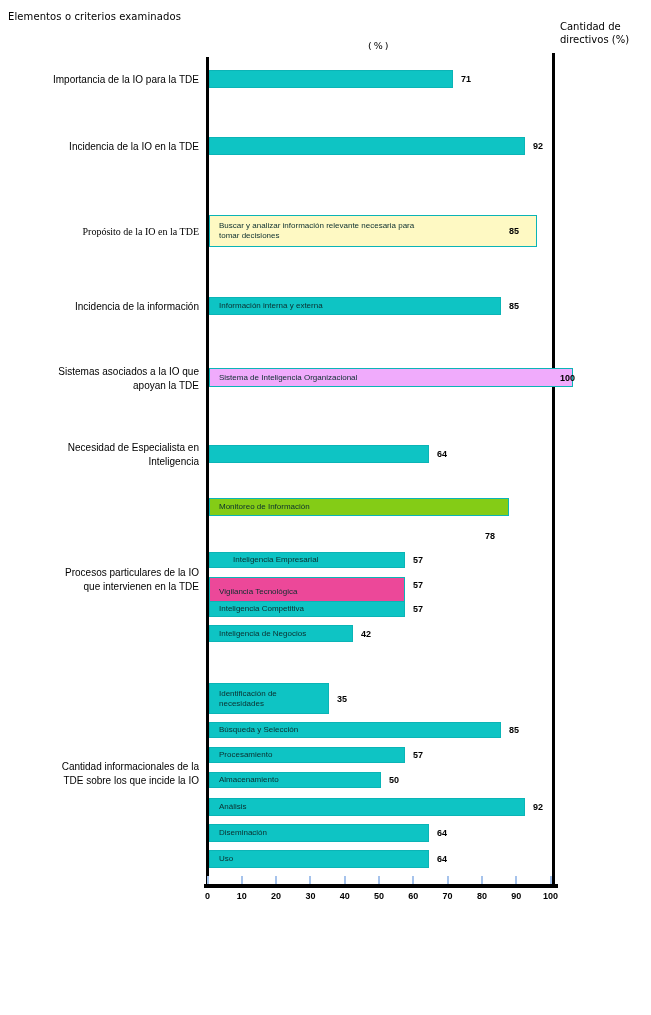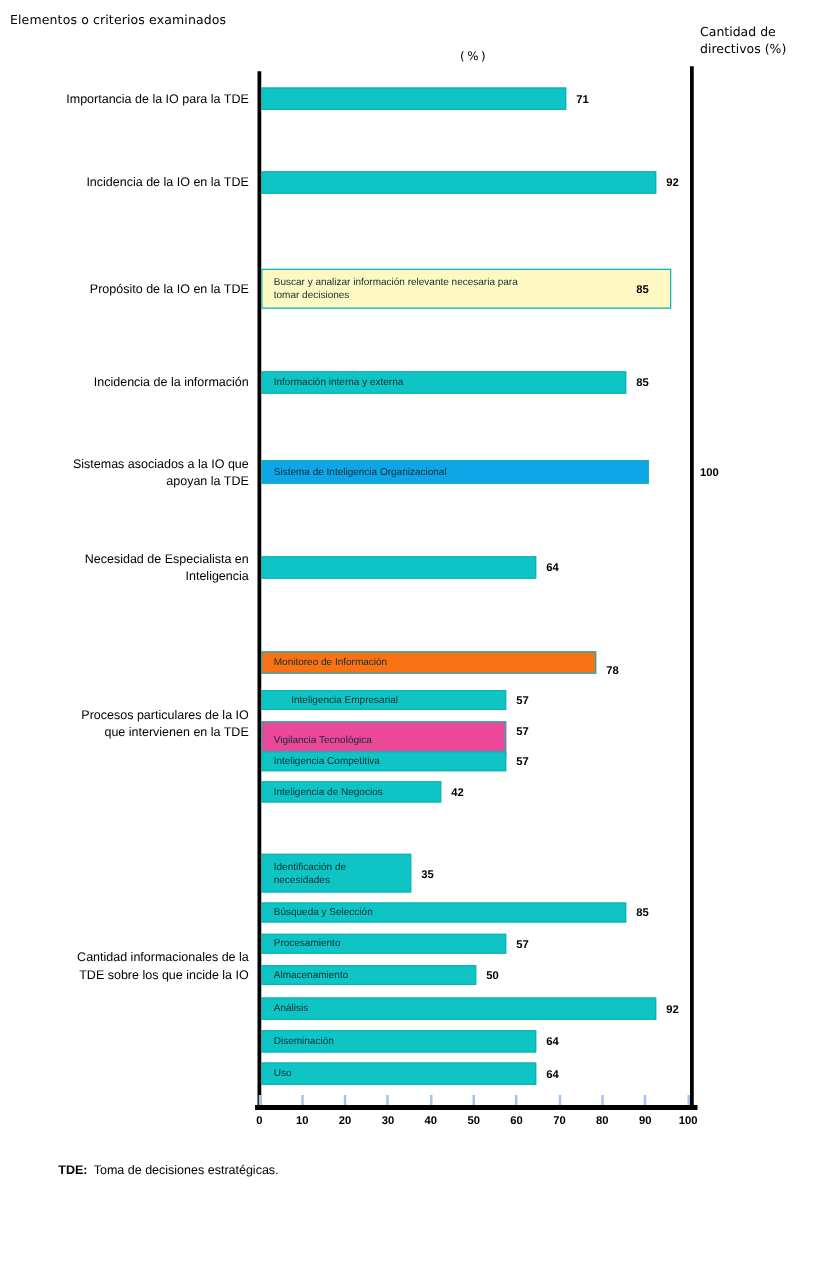--- a/index.html
+++ b/index.html
@@ -64,21 +64,21 @@
 directivos (%)</div>
   <div class="unit">(%)</div>
 
   <div>
     <div class="ax ax-l"></div>
     <div class="ax ax-r"></div>
     <div class="ax ax-b"></div>
     <div id="cats">
         <div class="cat" style="top: 73px;">Importancia de la IO para la TDE</div>
         <div class="cat" style="top: 140px;">Incidencia de la IO en la TDE</div>
-        <div class="cat" style="top: 225px;">Propósito de la IO en la TDE</div>
+        <div class="cat" style="top: 225px; font-family: Liberation Serif, serif;">Propósito de la IO en la TDE</div>
         <div class="cat" style="top: 300px;">Incidencia de la información</div>
         <div class="cat" style="top: 365px;">Sistemas asociados a la IO que
 apoyan la TDE</div>
         <div class="cat" style="top: 441px;">Necesidad de Especialista en
 Inteligencia</div>
         <div class="cat" style="top: 566px;">Procesos particulares de la IO
 que intervienen en la TDE</div>
         <div class="cat" style="top: 760px;">Cantidad informacionales de la
 TDE sobre los que incide la IO</div>
       </div>
@@ -89,27 +89,27 @@
         <div class="bar-value" style="left: 533px; top: 140px;">92</div>
         <div class="bar" style="top: 215px; height: 32px; width: 328px; background: #fef9c3; align-items: center;">
           <span class="bar-label">Buscar y analizar información relevante necesaria para
 tomar decisiones</span>
         </div>
         <div class="bar-value" style="left: 509px; top: 225px;">85</div>
         <div class="bar" style="top: 297px; height: 18px; width: 292px; background: rgb(14, 196, 196);">
           <span class="bar-label">Información interna y externa</span>
         </div>
         <div class="bar-value" style="left: 509px; top: 300px;">85</div>
-        <div class="bar" style="top: 368px; height: 19px; width: 310px; background: #0ea5e9;">
+        <div class="bar" style="top: 368px; height: 19px; width: 364px; background: #f0abfc;">
           <span class="bar-label">Sistema de Inteligencia Organizacional</span>
         </div>
         <div class="bar-value" style="left: 560px; top: 371.5px;">100</div>
         <div class="bar" style="top: 445px; height: 18px; width: 220px; background: rgb(14, 196, 196);"></div>
         <div class="bar-value" style="left: 437px; top: 448px;">64</div>
-        <div class="bar" style="top: 521px; height: 18px; width: 268px; background: #f97316;">
+        <div class="bar" style="top: 498px; height: 18px; width: 300px; background: #84cc16;">
           <span class="bar-label">Monitoreo de Información</span>
         </div>
         <div class="bar-value" style="left: 485px; top: 530px;">78</div>
         <div class="bar" style="top: 552px; height: 16px; width: 196px; background: rgb(14, 196, 196); padding-left: 14px;">
           <span class="bar-label">Inteligencia Empresarial</span>
         </div>
         <div class="bar-value" style="left: 413px; top: 554px;">57</div>
         <div class="bar" style="top: 577px; height: 29px; width: 196px; background: #ec4899;">
           <span class="bar-label">Vigilancia Tecnológica</span>
         </div>
@@ -172,20 +172,16 @@
         <div class="xtick" style="left: 480.9px; top: 876px; background: rgb(166, 195, 236);"></div>
         <div class="xtick-label" style="left: 468.9px; top: 891px;">80</div>
         <div class="xtick" style="left: 515.2px; top: 876px; background: rgb(166, 195, 236);"></div>
         <div class="xtick-label" style="left: 503.2px; top: 891px;">90</div>
         <div class="xtick" style="left: 549.5px; top: 876px; background: rgb(166, 195, 236);"></div>
         <div class="xtick-label" style="left: 537.5px; top: 891px;">100</div>
       </div>
   </div>
 
   <div class="fnotes" id="fnotes">
-      <div class="fnote-row">
-        <span class="fnote-term">TDE:</span>
-        <span class="fnote-def">Toma de decisiones estratégicas.</span>
-      </div>
     </div>
 
 
 </div>
 
 </body></html>

